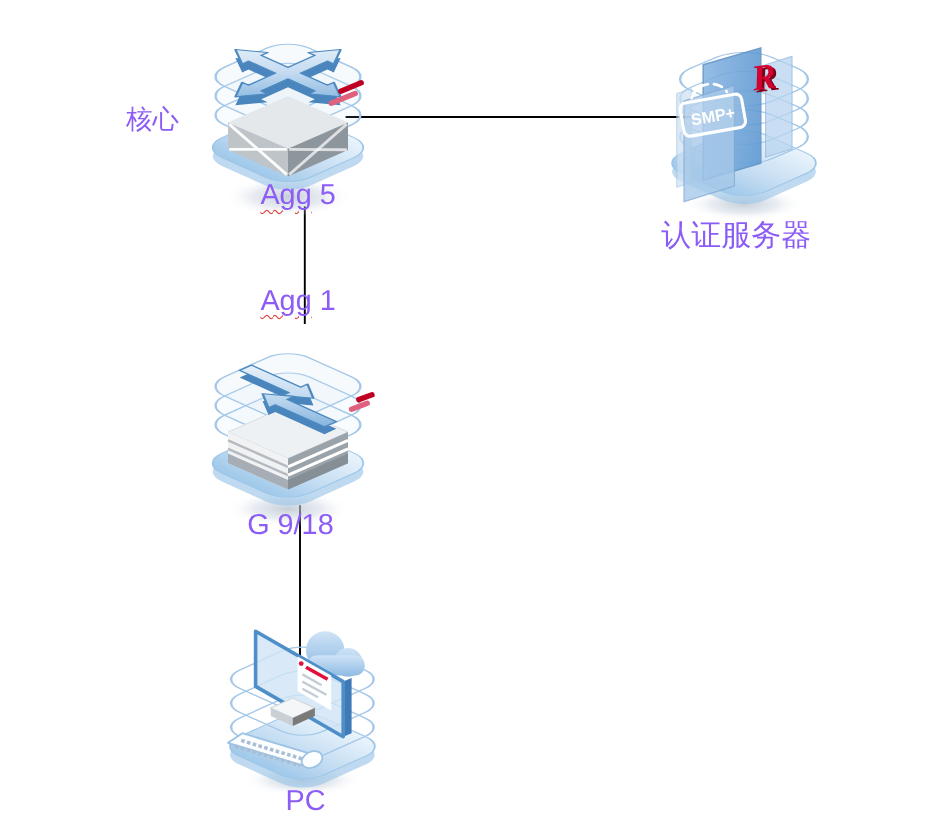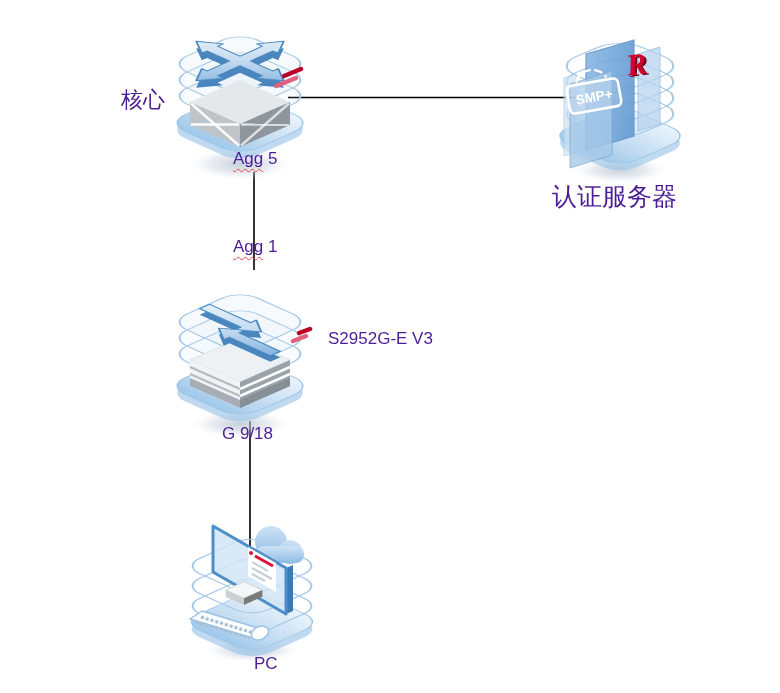--- a/index.html
+++ b/index.html
@@ -1,26 +1,26 @@
 <!DOCTYPE html>
 <html><head>
 <meta charset="utf-8">
 <style>
   html,body{margin:0;padding:0;background:#fff;}
   .canvas{position:relative;width:780px;height:693px;background:#ffffff;
           font-family:"Liberation Sans",sans-serif;overflow:hidden;}
   .links{position:absolute;left:0;top:0;z-index:1;}
   svg.icon{position:absolute;z-index:2;}
-  .lbl{position:absolute;color:#4c1d95;white-space:nowrap;z-index:3;line-height:1.1;margin-left:16px;}
+  .lbl{position:absolute;color:#8b5cf6;white-space:nowrap;z-index:3;line-height:1.1;}
   .cn{font-family:"Liberation Serif","DejaVu Serif",serif;}
   .en{font-family:"Liberation Sans","DejaVu Sans",sans-serif;}
   .squig{text-decoration:underline;text-decoration-style:wavy;
          text-decoration-color:#e24747;text-decoration-thickness:1px;
          text-underline-offset:4px;}
-  .f22{font-size:22px;} .f24{font-size:17px;text-align:right;} .f25{font-size:25px;}
+  .f22{font-size:22px;} .f24{font-size:24px;text-align:right;} .f25{font-size:25px;}
 </style>
 </head>
 <body>
 
 <div class="canvas">
 
   <svg width="0" height="0" style="position:absolute" aria-hidden="true">
     <defs>
       <radialGradient id="gShadow" cx="50%" cy="50%" r="50%">
         <stop offset="0%" stop-color="#b3bfcc" stop-opacity="0.75"></stop>
@@ -223,23 +223,22 @@
     </g>
     <g transform="translate(84,131) rotate(-25)">
       <ellipse cx="0" cy="0" rx="9" ry="6.5" fill="#fdfeff" stroke="#9cc2e5" stroke-width="1.5"></ellipse>
     </g>
   </svg>
 
   <div class="lbl cn f22" style="left:105px;top:88px">核心</div>
 
   <div class="lbl en f24" style="left:217px;top:150px"><span class="squig">Agg</span><span> 5</span></div>
 
-  <div class="lbl cn f25" style="left:536px;top:183px">认证服务器</div>
+  <div class="lbl cn f25" style="left:551px;top:183px">认证服务器</div>
 
   <div class="lbl en f24" style="left:217px;top:238px"><span class="squig">Agg</span><span> 1</span></div>
 
-  <div class="lbl en f24" style="left:312px;top:330px">S2952G-E V3</div>
 
   <div class="lbl en f24" style="left:206px;top:425px">G 9/18</div>
 
   <div class="lbl en f24" style="left:238px;top:655px">PC</div>
 
 </div>
 
 </body></html>

